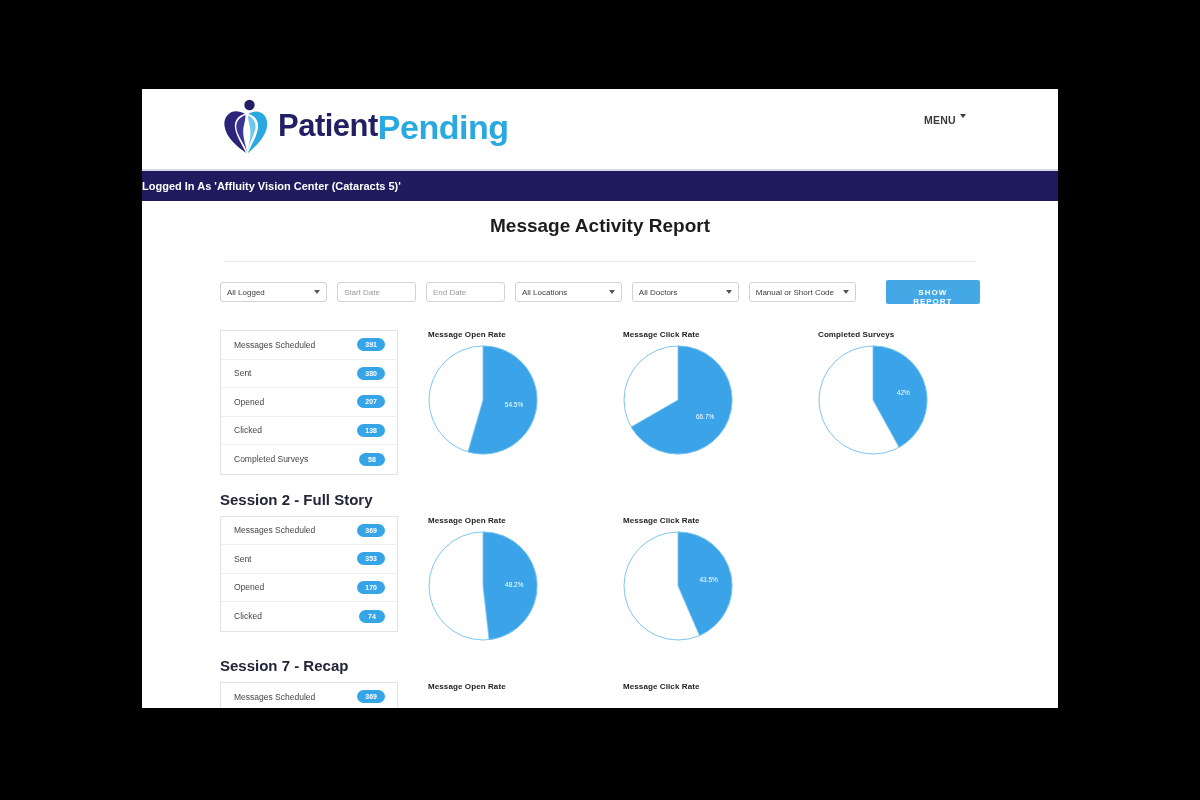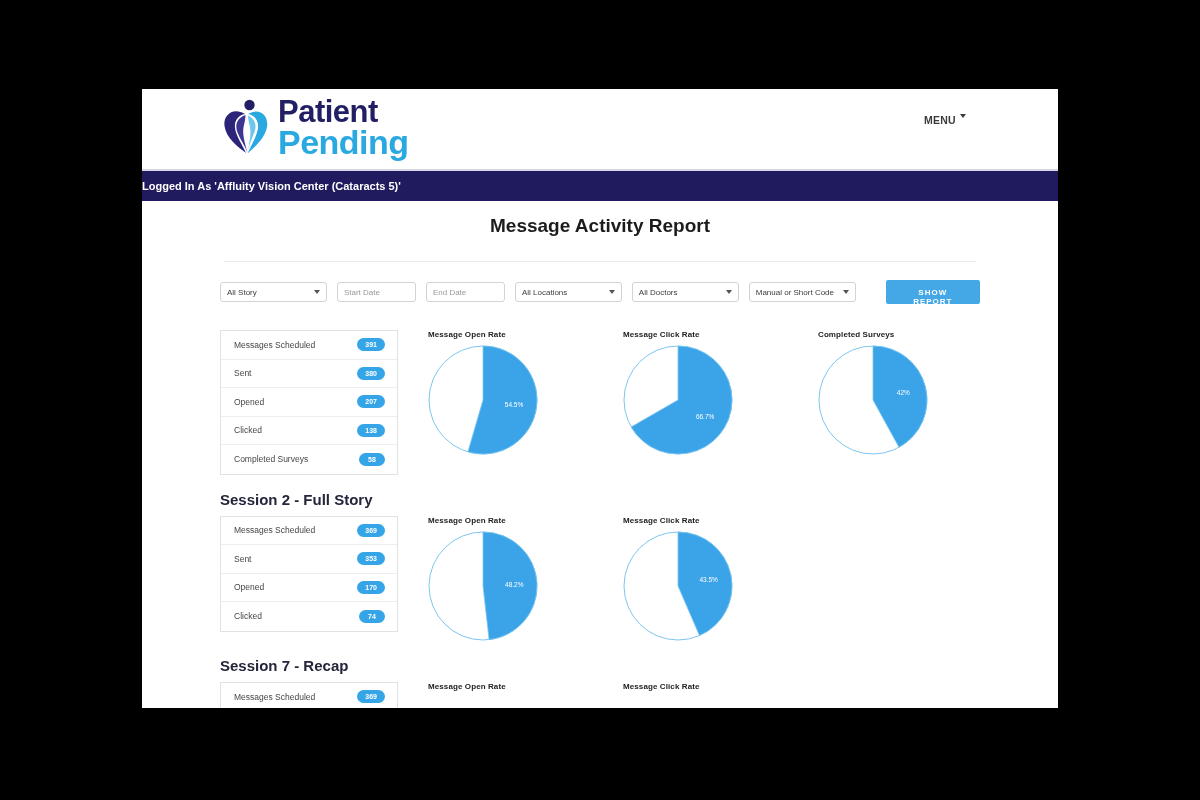--- a/index.html
+++ b/index.html
@@ -44,21 +44,21 @@
     top: 8px;
     display: flex;
     align-items: center;
     gap: 6px;
   }
 
   .logo-mark { width: 48px; height: 62px; display: block; }
 
   .logo-text {
     display: flex;
-    flex-direction: column;
+    flex-direction: row;
     line-height: 0.92;
     margin-left: 2px;
   }
   .logo-word-1 {
     font-size: 31px;
     font-weight: 700;
     color: #231f64;
     letter-spacing: -0.5px;
   }
   .logo-word-2 {
@@ -285,21 +285,21 @@
     <div class="login-banner">
       <span>Logged In As 'Affluity Vision Center (Cataracts 5)'</span>
     </div>
 
     <div class="report-body">
 
       <div class="page-title">Message Activity Report</div>
 
       <div class="filter-bar">
         <div class="ff sel ff-w1">
-          <span>All Story</span>
+          <span>All Logged</span>
           <span class="chev"></span>
         </div>
         <div class="ff ff-w2">
           <span class="ph">Start Date</span>
         </div>
         <div class="ff ff-w2">
           <span class="ph">End Date</span>
         </div>
         <div class="ff sel ff-w3">
           <span>All Locations</span>

